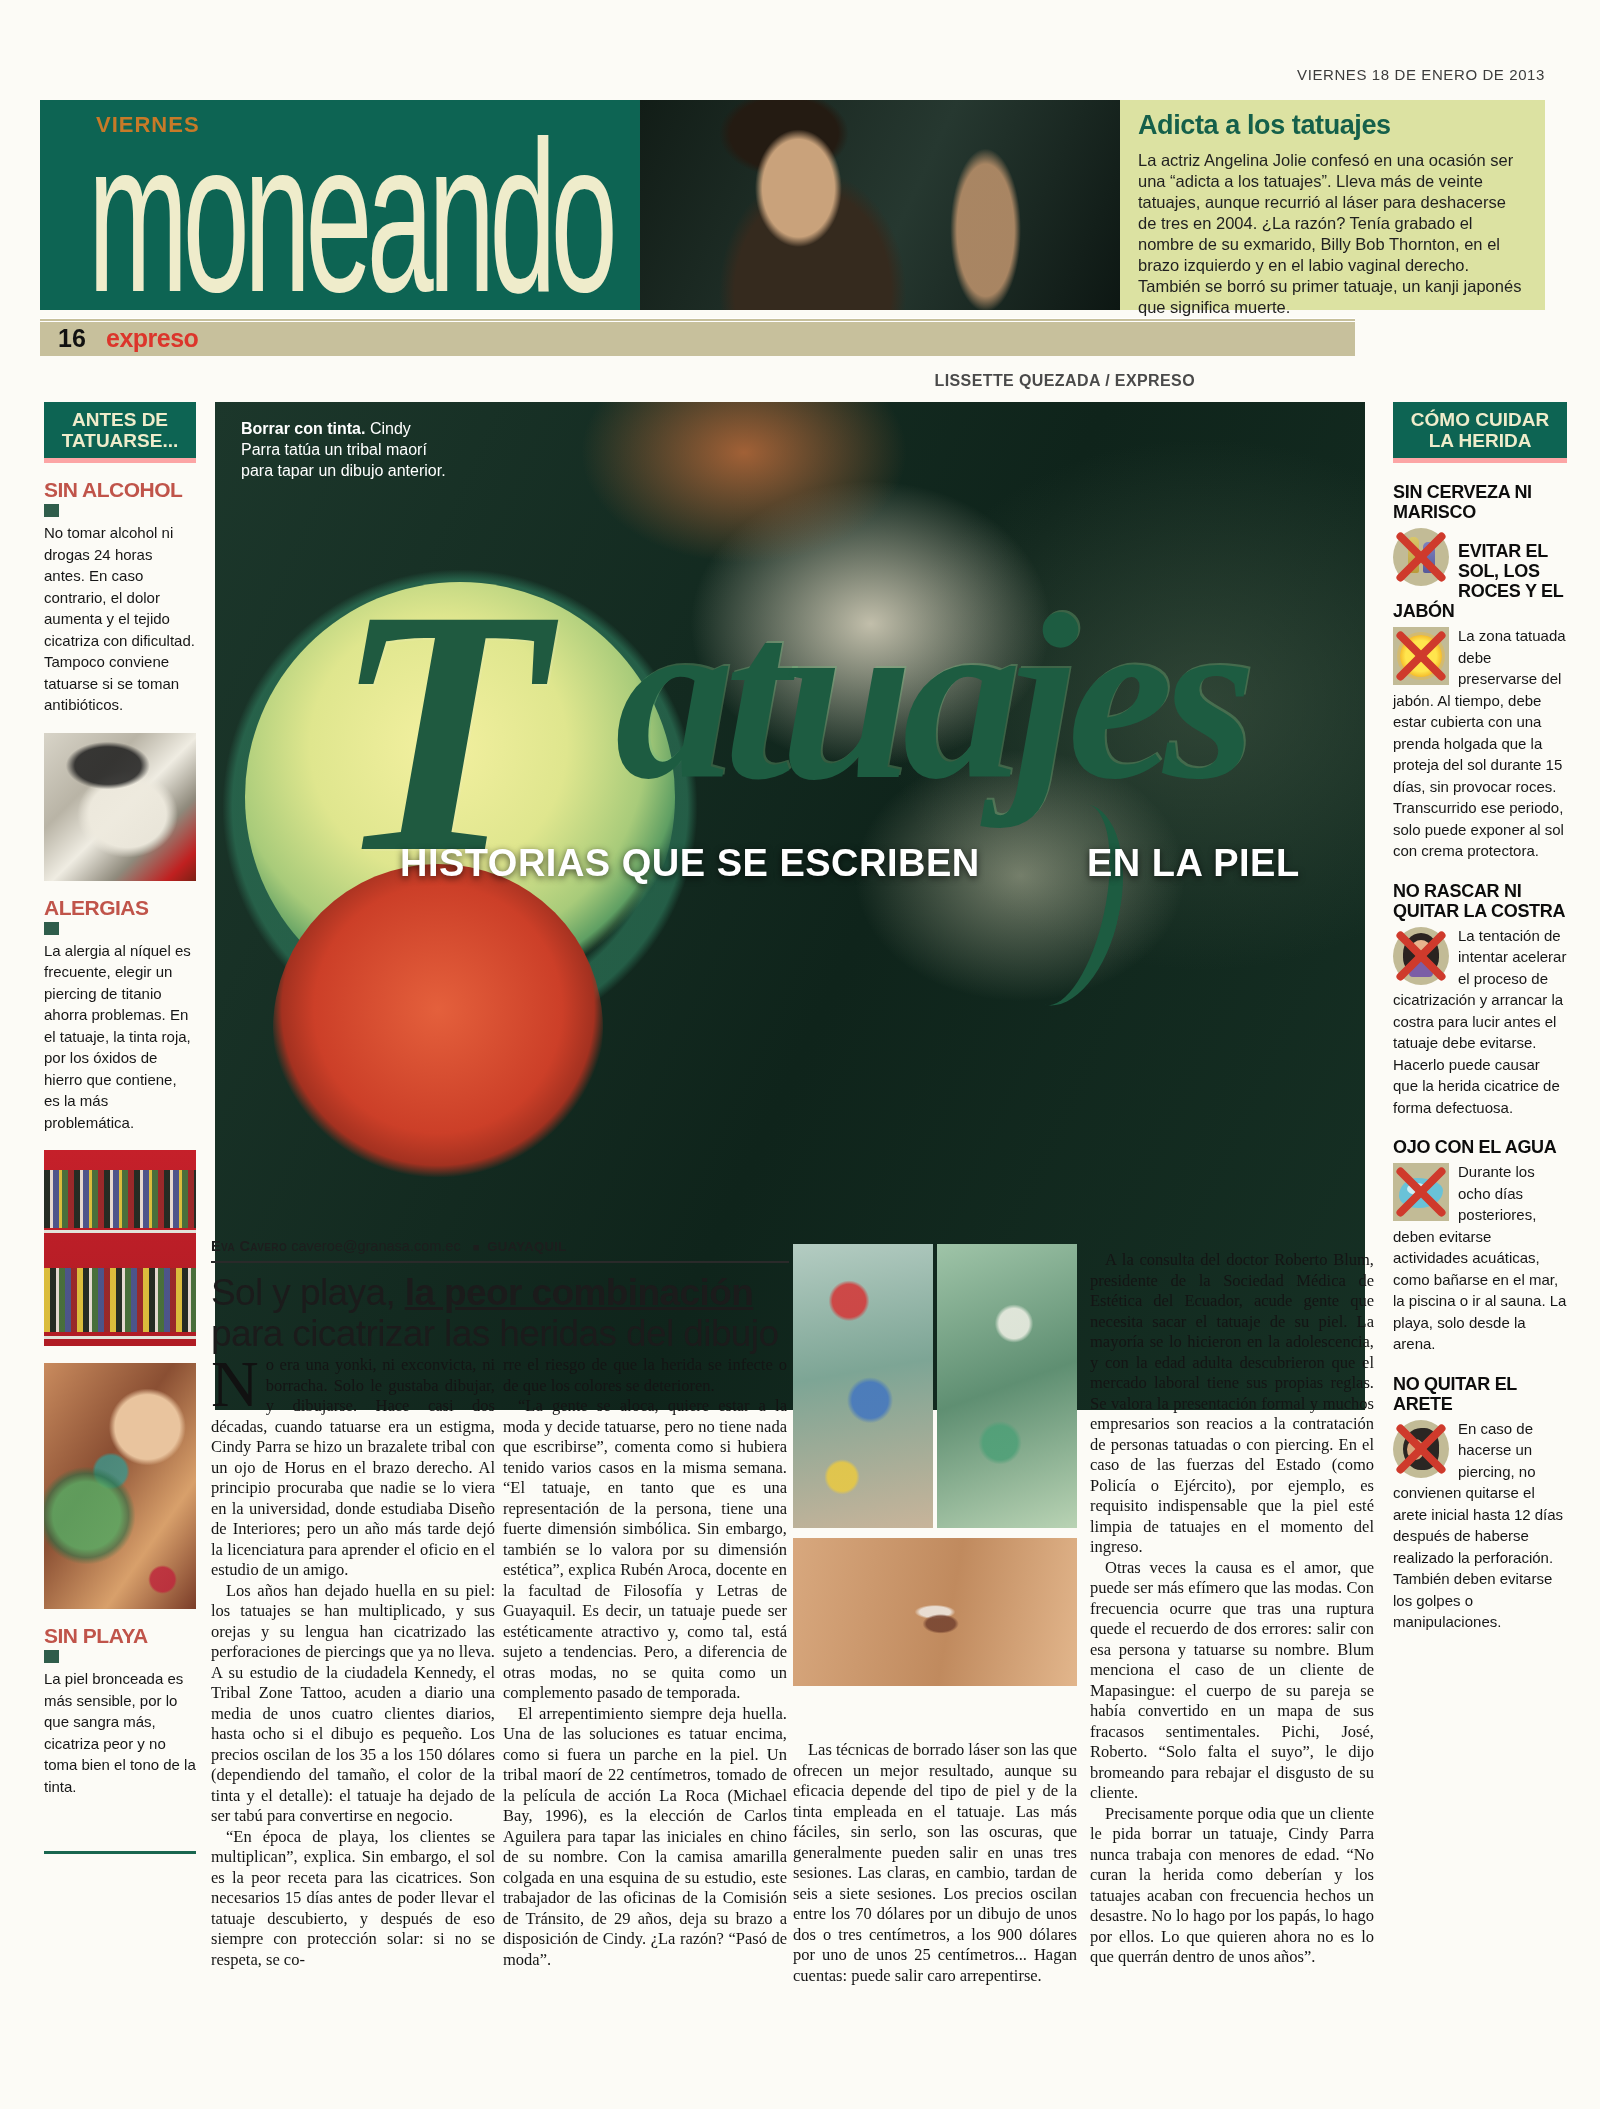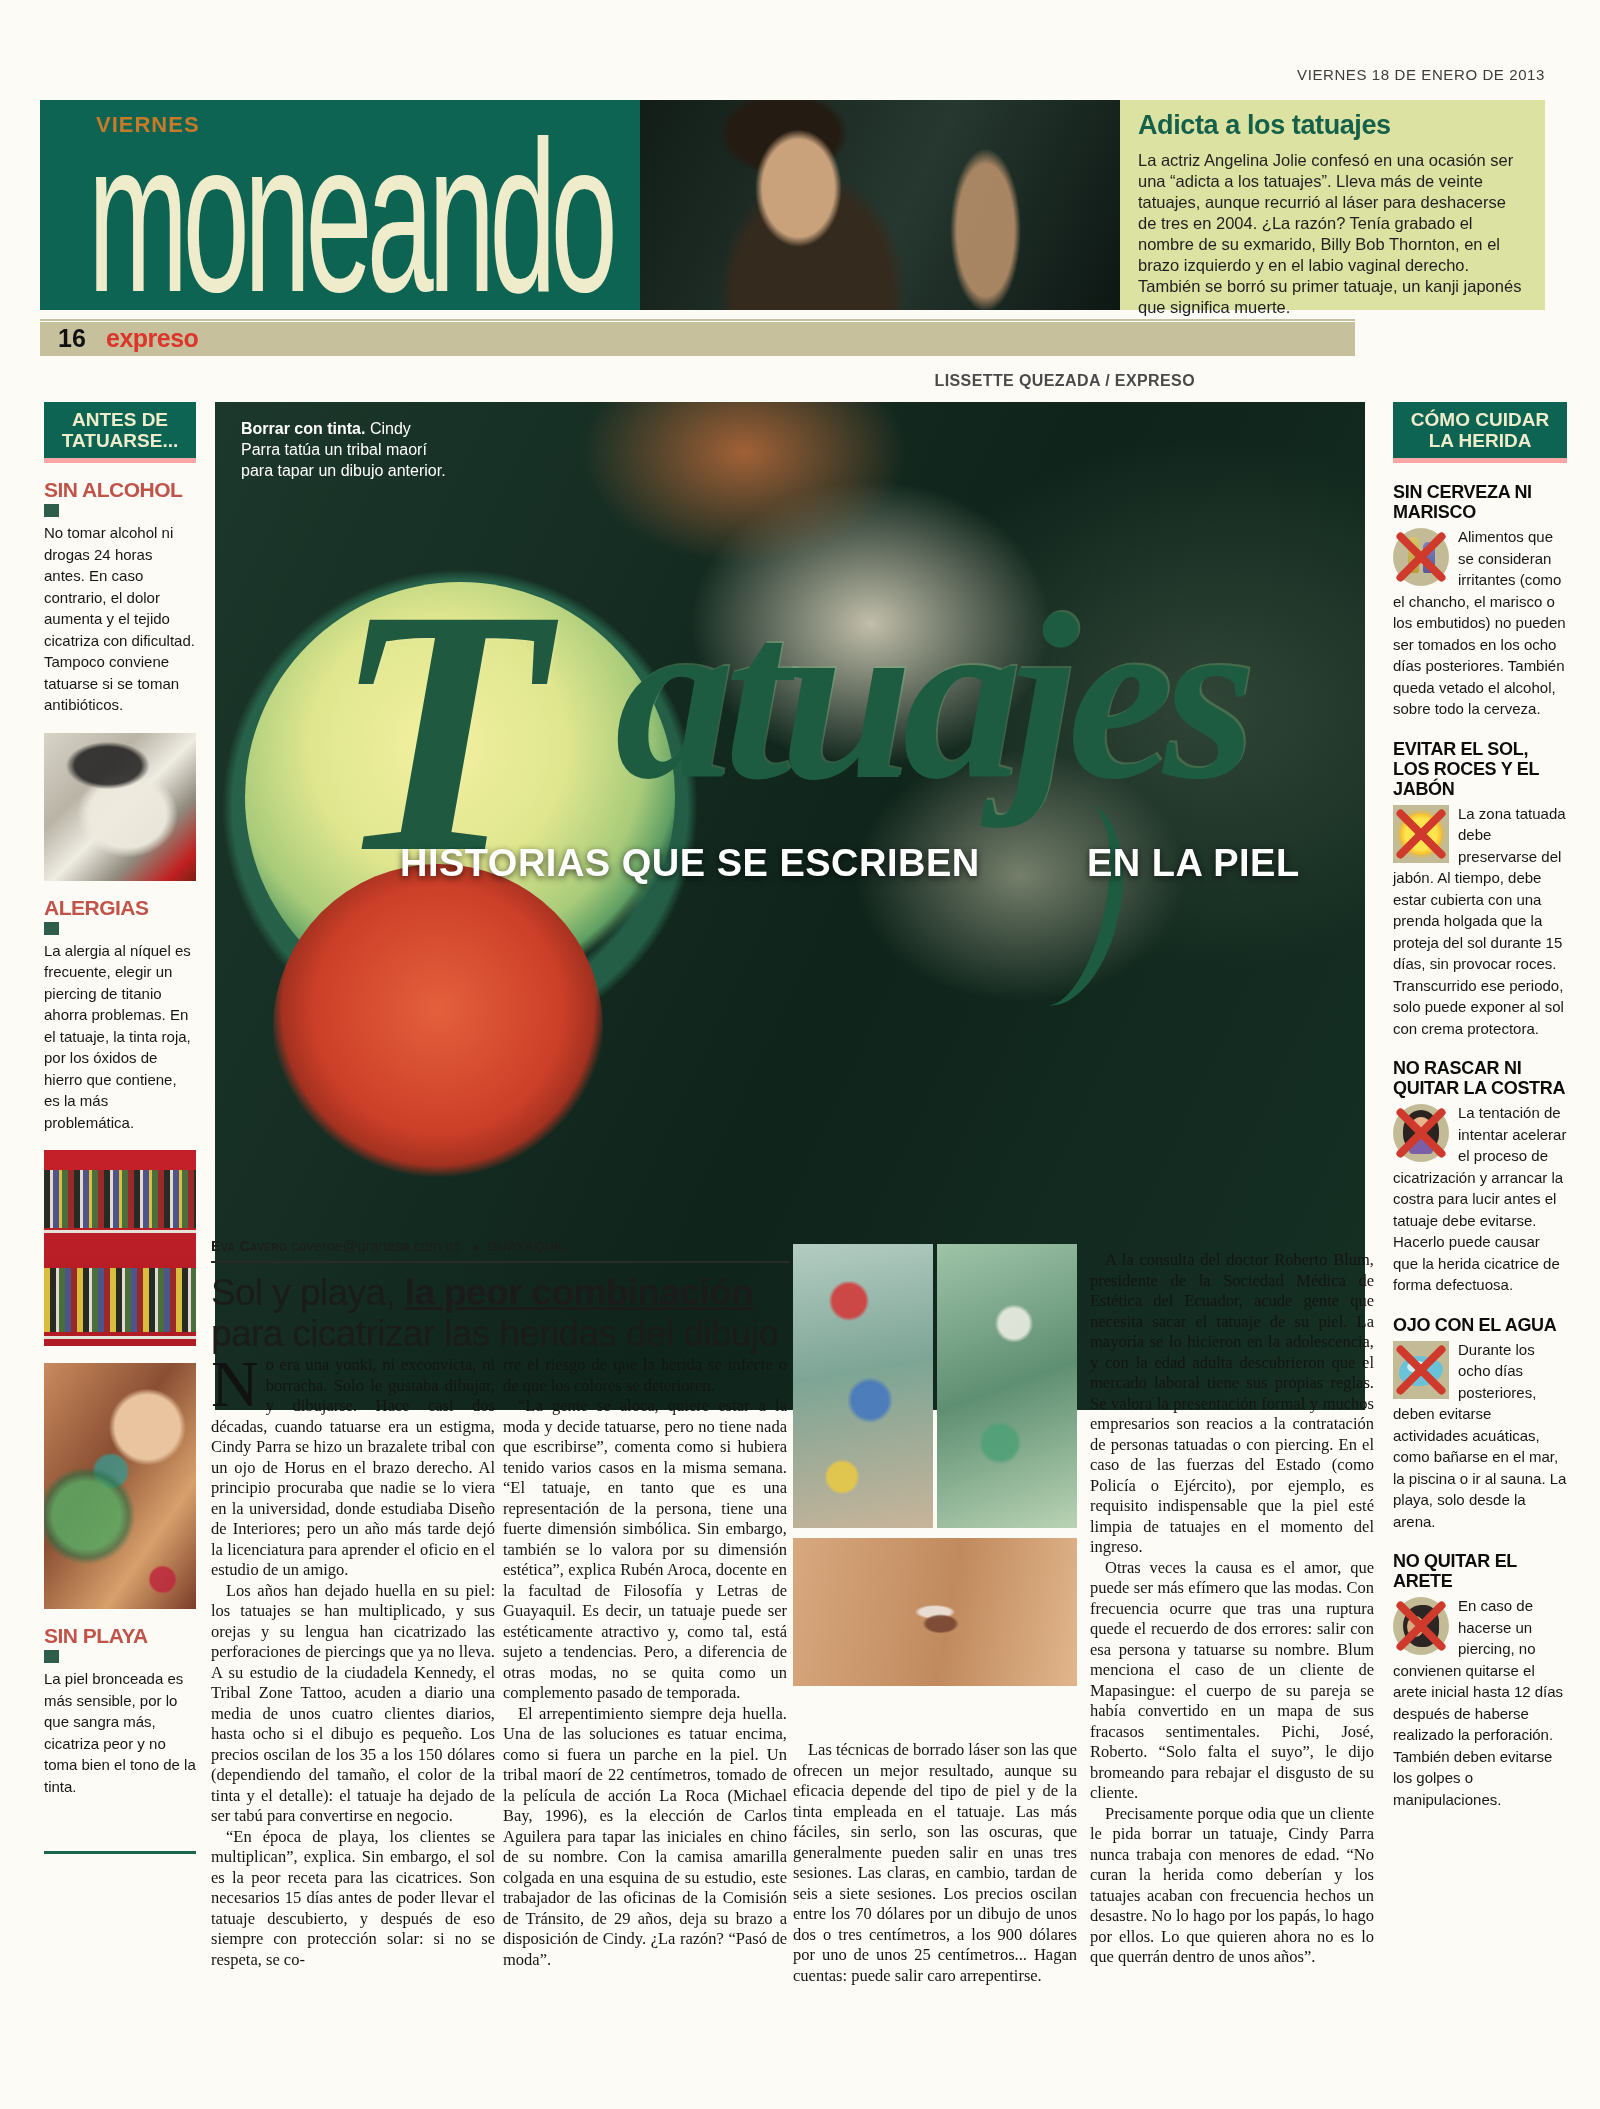--- a/index.html
+++ b/index.html
@@ -232,21 +232,20 @@
 
   <aside class="rightrail">
     <div class="railbox">CÓMO CUIDAR LA HERIDA</div>
 
     <div class="rr-sec">
       <h3>SIN CERVEZA NI MARISCO</h3>
       <div class="icon round">
           <i class="i-b1"></i>
           <i class="i-b2"></i>
         </div>
-      <p>Alimentos que se consideran irritantes (como el chancho, el marisco o los embutidos) no pueden ser tomados en los ocho días posteriores. También queda vetado el alcohol, sobre todo la cerveza.</p>
     </div>
 
     <div class="rr-sec">
       <h3>EVITAR EL SOL, LOS ROCES Y EL JABÓN</h3>
       <div class="icon">
           <i class="i-sun"></i>
         </div>
       <p>La zona tatuada debe preservarse del jabón. Al tiempo, debe estar cubierta con una prenda holgada que la proteja del sol durante 15 días, sin provocar roces. Transcurrido ese periodo, solo puede exponer al sol con crema protectora.</p>
     </div>
 

